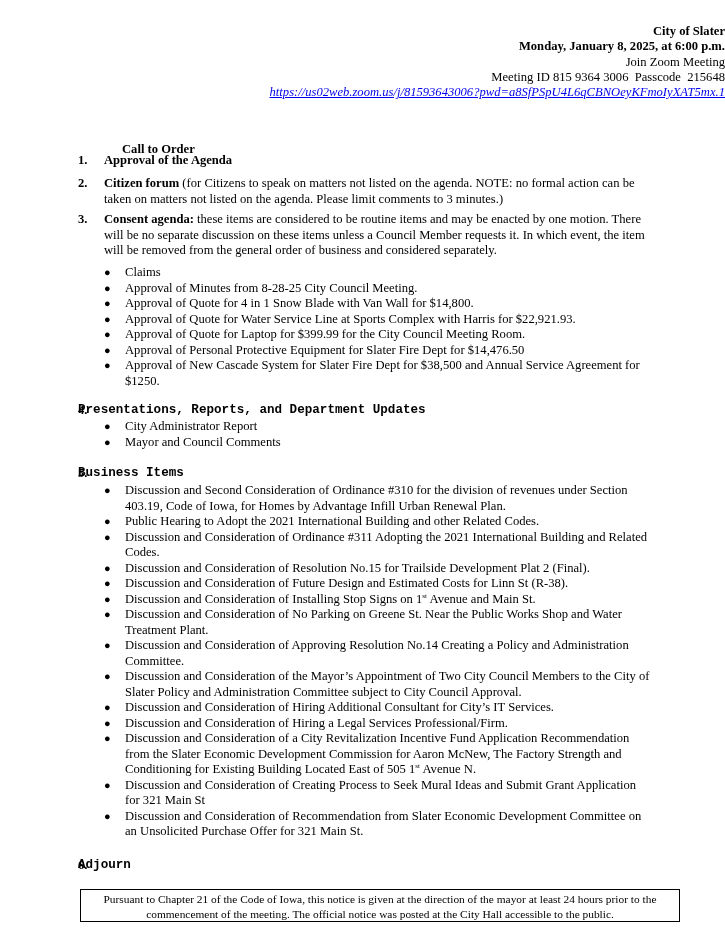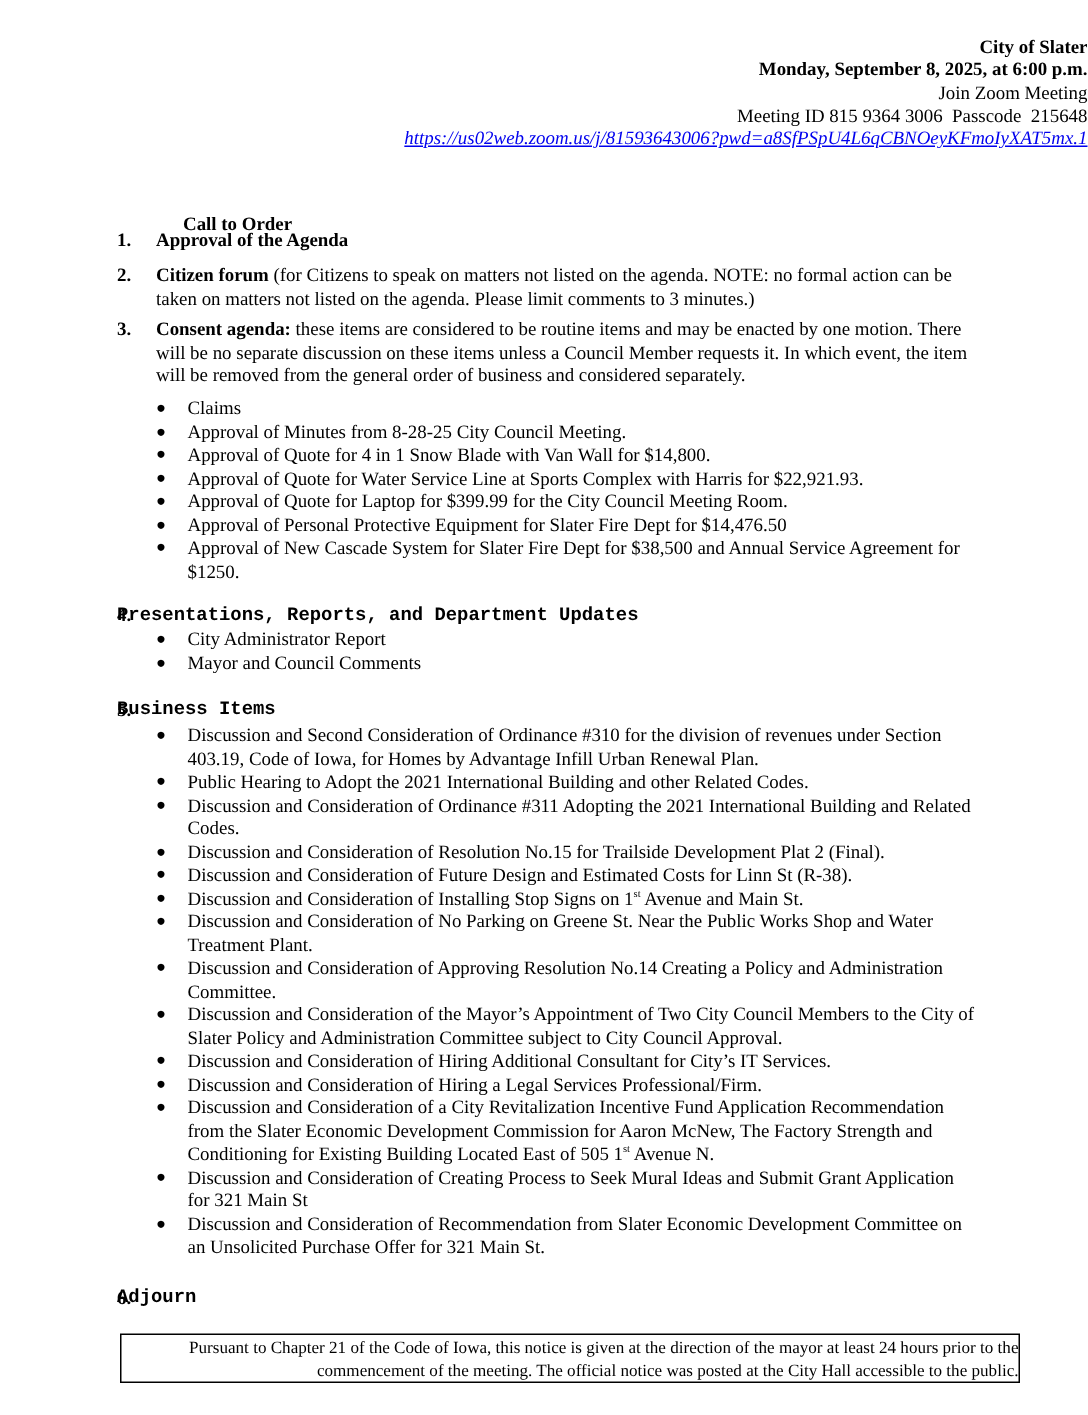--- a/index.html
+++ b/index.html
@@ -19,31 +19,31 @@
   .num2 { position: absolute; left: 0; font-weight: bold; }
   .itxt2 { font-weight: bold; font-family: Liberation Mono, monospace; }
   ul { list-style: none; margin: 0; padding: 0; }
   li { position: relative; padding-left: 0; }
   li .bul { position: absolute; left: -21px; top: 0; font-size: 11px; }
   .sub1 { position: absolute; left: 125px; width: 520px; }
   .sub2 { position: absolute; left: 125px; width: 525px; }
   .sub2 li { margin-bottom: 0px; }
   .notice {
     position: absolute; left: 80px; top: 889px; width: 600px; height: 33px;
-    border: 1px solid #000; text-align: right; font-size: 11.4px; line-height: 14.5px;
+    border: 1px solid #000; text-align: center; font-size: 11.4px; line-height: 14.5px;
     padding-top: 2px; box-sizing: border-box;
   }
   sup { font-size: 7px; line-height: 0; }
 </style>
 </head>
 <body>
 
 <div class="header">
   <div class="b">City of Slater</div>
-  <div class="b">Monday, September 8, 2025, at 6:00 p.m.</div>
+  <div class="b">Monday, January 8, 2025, at 6:00 p.m.</div>
   <div>Join Zoom Meeting</div>
   <div style="white-space:pre">Meeting ID 815 9364 3006  Passcode  215648</div>
   <div><a class="link">https://us02web.zoom.us/j/81593643006?pwd=a8SfPSpU4L6qCBNOeyKFmoIyXAT5mx.1</a></div>
 </div>
 
 <div class="call">Call to Order</div>
 
 <div class="item" style="top:153px">
   <span class="num">1.</span>
   <div class="itxt b">Approval of the Agenda</div>

